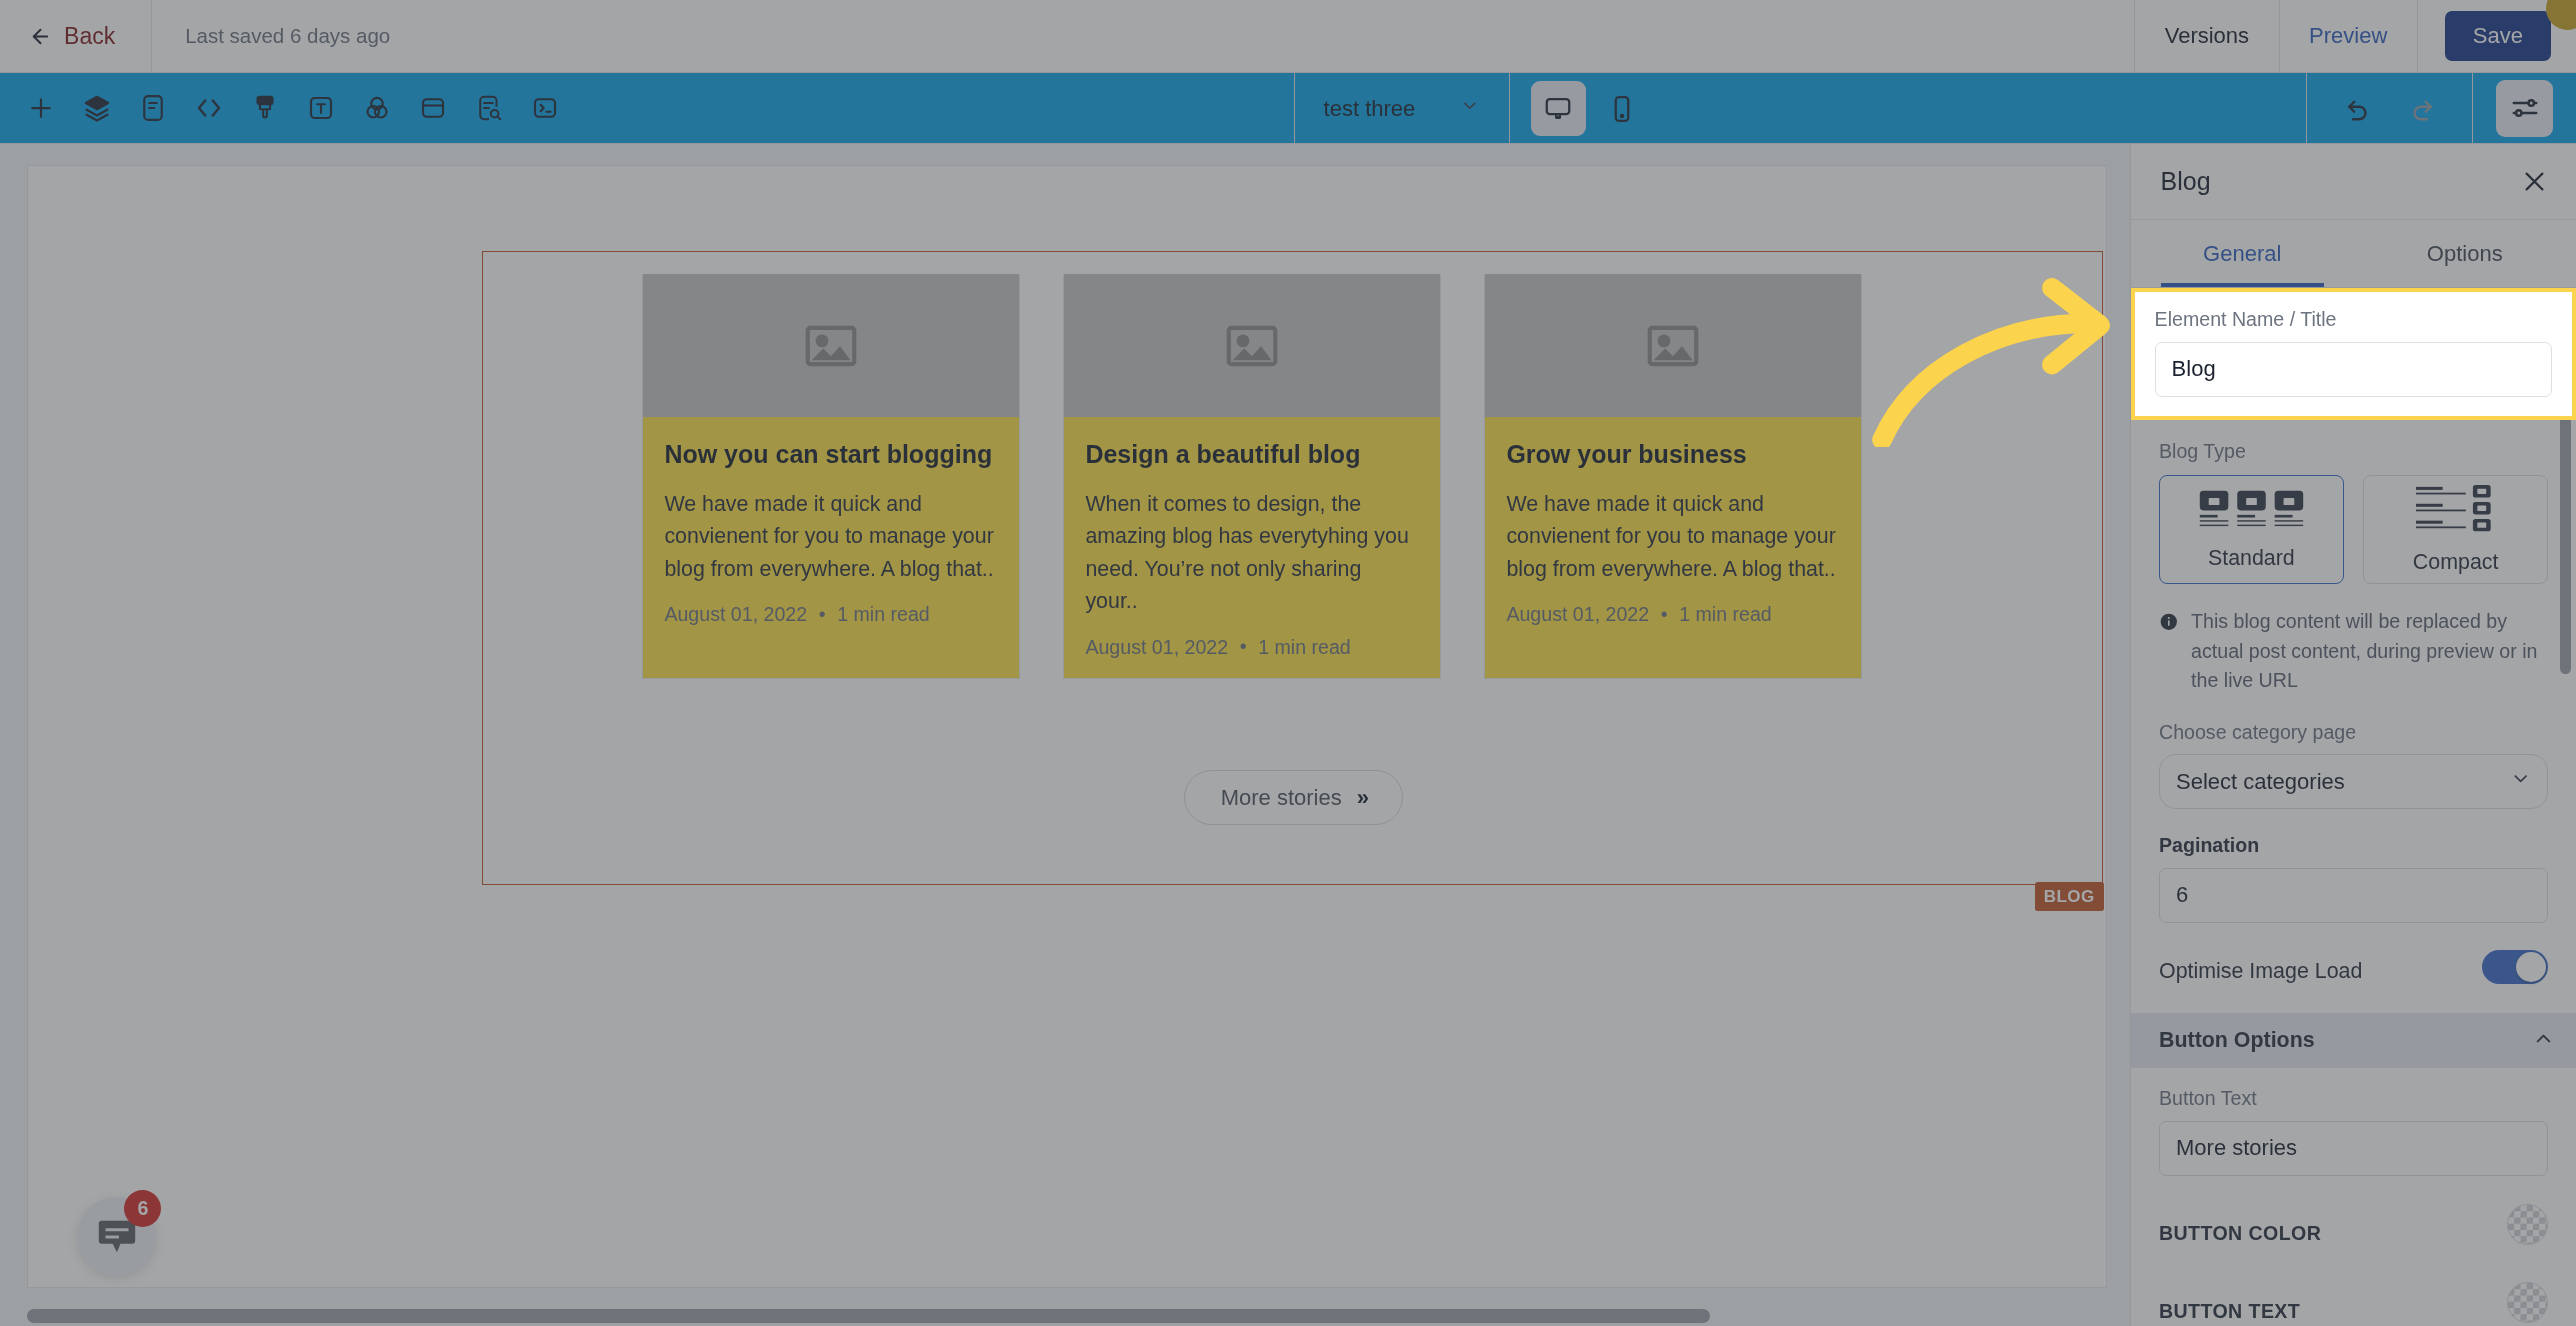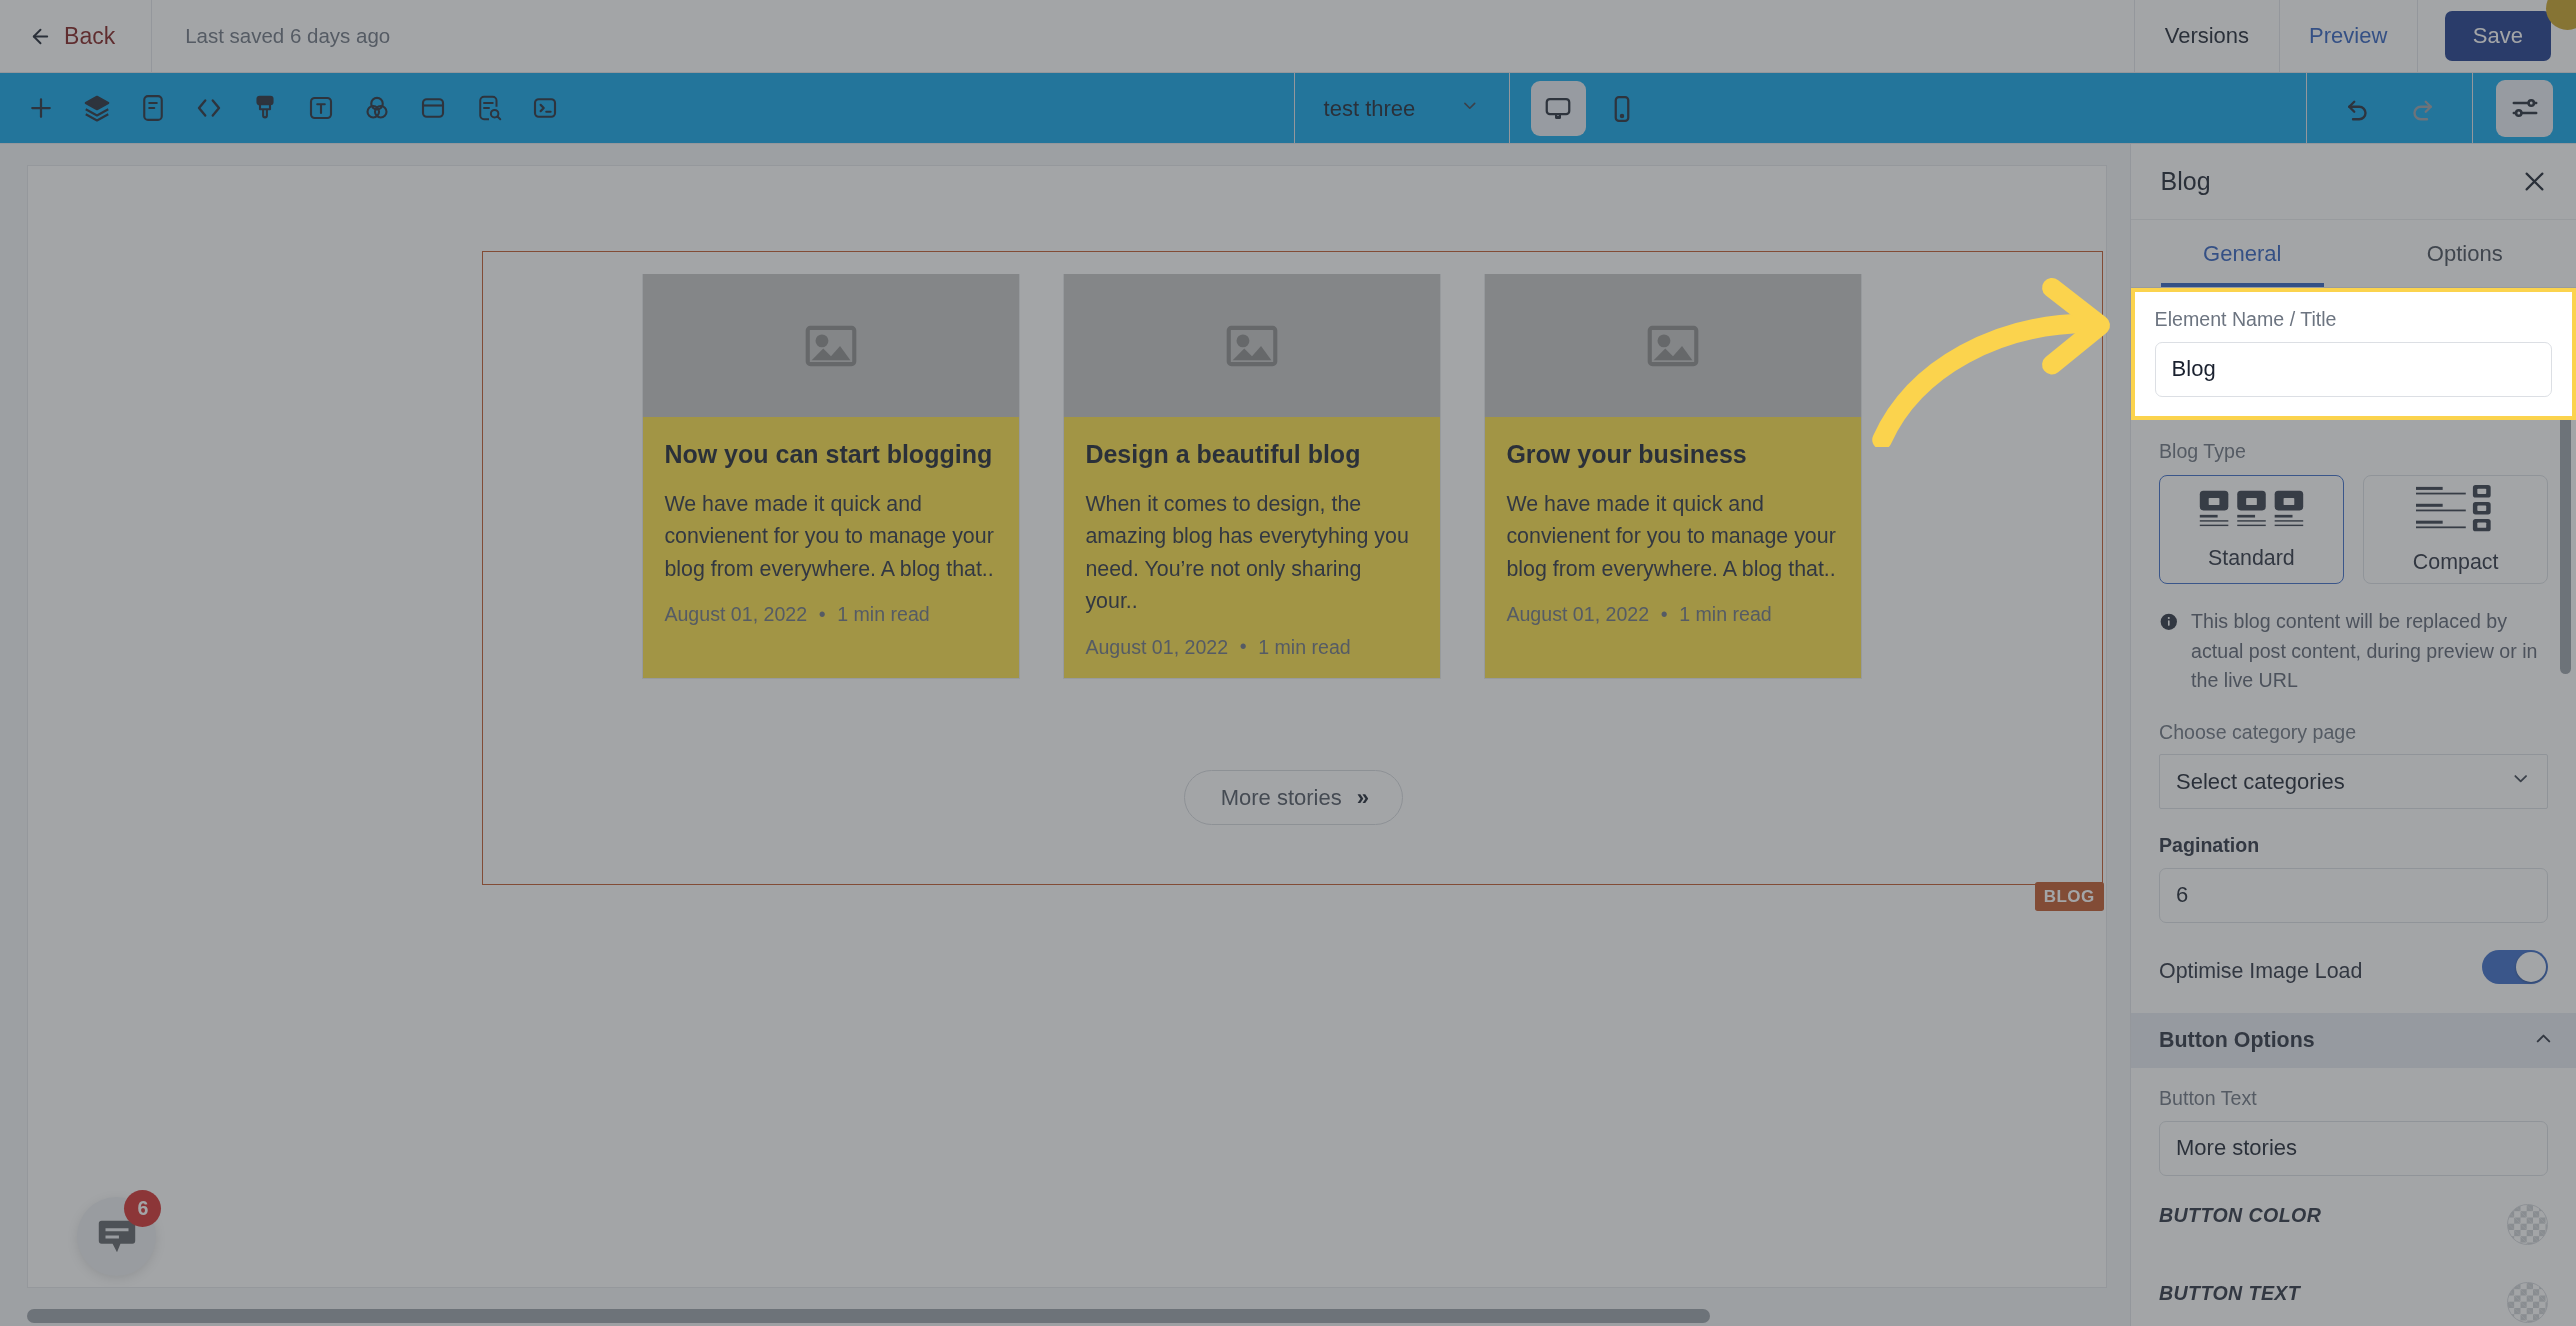--- a/index.html
+++ b/index.html
@@ -278,21 +278,21 @@
   .bt-label { font-size: 21.4px; color: #2b3140; }
 
   .info-row {
     display: flex; gap: 12.5px; margin-top: 23px;
   }
   .info-ico { flex: none; margin-top: 4.5px; }
   .info-txt { font-size: 19.6px; color: #5c6372; line-height: 1.5; }
 
   .select-ctl {
     width: 100%; height: 55px;
-    border: 0.9px solid #dcdfe4; border-radius: 2px;
+    border: 0.9px solid #dcdfe4; border-radius: 17px;
     background: #fff; font-size: 22px; color: #1b2230;
     padding: 0 16px; display: flex; align-items: center;
     cursor: pointer;
   }
   .select-ctl .chev { margin-left: auto; }
 
   .toggle-row {
     display: flex; align-items: flex-end; margin-top: 27px;
   }
   .toggle-label { font-size: 21.4px; color: #2b3140; }
@@ -310,21 +310,21 @@
   .accordion-head {
     margin-top: 28.6px;
     height: 55px; background: #e7ebf1;
     display: flex; align-items: center;
     padding: 0 21.4px 0 28px; cursor: pointer;
   }
   .accordion-title { font-size: 21.4px; font-weight: 700; color: #2b3140; }
   .accordion-chev { margin-left: auto; }
 
   .color-row {
-    display: flex; align-items: flex-start; margin-top: 28.6px; font-style: italic;
+    display: flex; align-items: flex-end; margin-top: 28.6px;
   }
   .color-label {
     font-size: 19.6px; font-weight: 700; color: #2b3140; letter-spacing: 0.4px;
   }
   .swatch {
     margin-left: auto;
     width: 41px; height: 41px; border-radius: 50%;
     border: 0.9px solid #d6d9de;
     background-image:
       linear-gradient(45deg, #cfd2d6 25%, transparent 25%, transparent 75%, #cfd2d6 75%),

